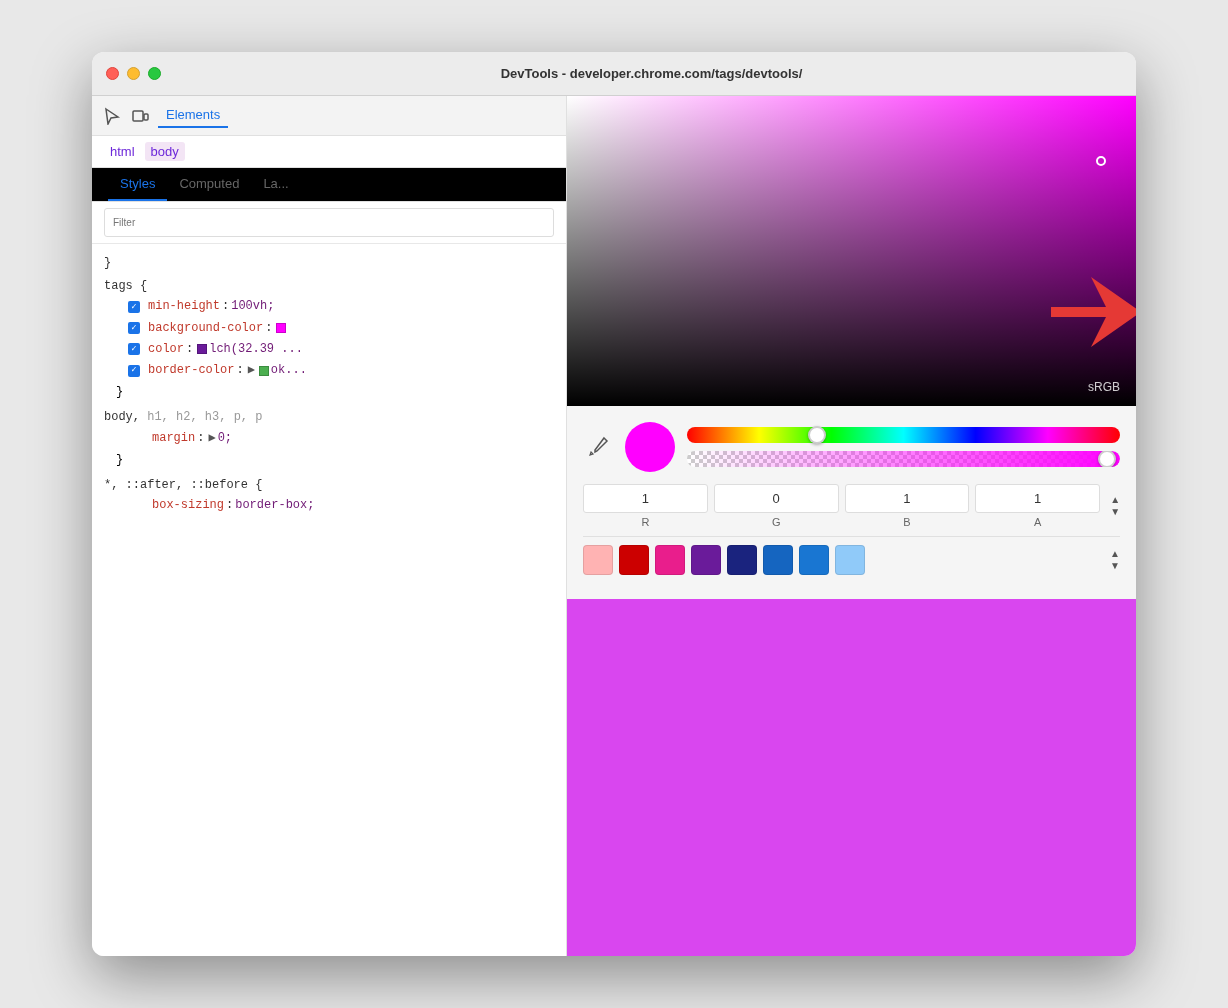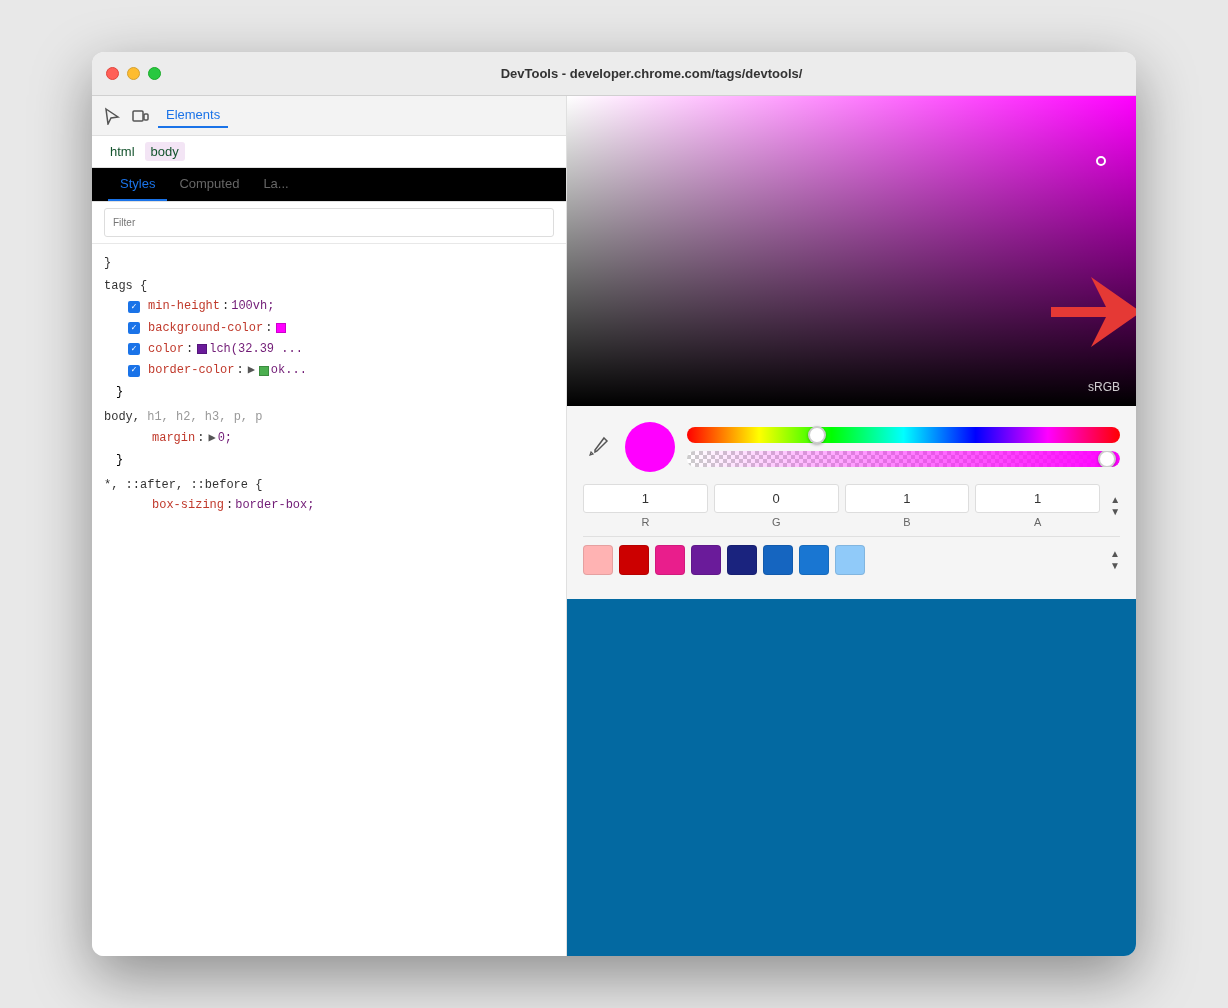--- a/index.html
+++ b/index.html
@@ -108,21 +108,21 @@
       display: flex;
       align-items: center;
       padding: 6px 12px;
       border-bottom: 1px solid #e0e0e0;
       background: #fff;
       gap: 4px;
     }
 
     .breadcrumb-item {
       font-size: 13px;
-      color: #14532d;
+      color: #6d28d9;
       font-weight: 500;
       cursor: pointer;
       padding: 2px 6px;
     }
 
     .breadcrumb-item.active {
       background: #f3e5f5;
       border-radius: 3px;
     }
 
@@ -247,21 +247,21 @@
       margin: 0 2px;
     }
 
     .grey-text {
       color: #999;
     }
 
     
     .color-picker-panel {
       flex: 1;
-      background: #0369a1;
+      background: #d946ef;
       display: flex;
       flex-direction: column;
     }
 
     
     .gradient-canvas {
       position: relative;
       height: 310px;
       overflow: hidden;
       flex-shrink: 0;

